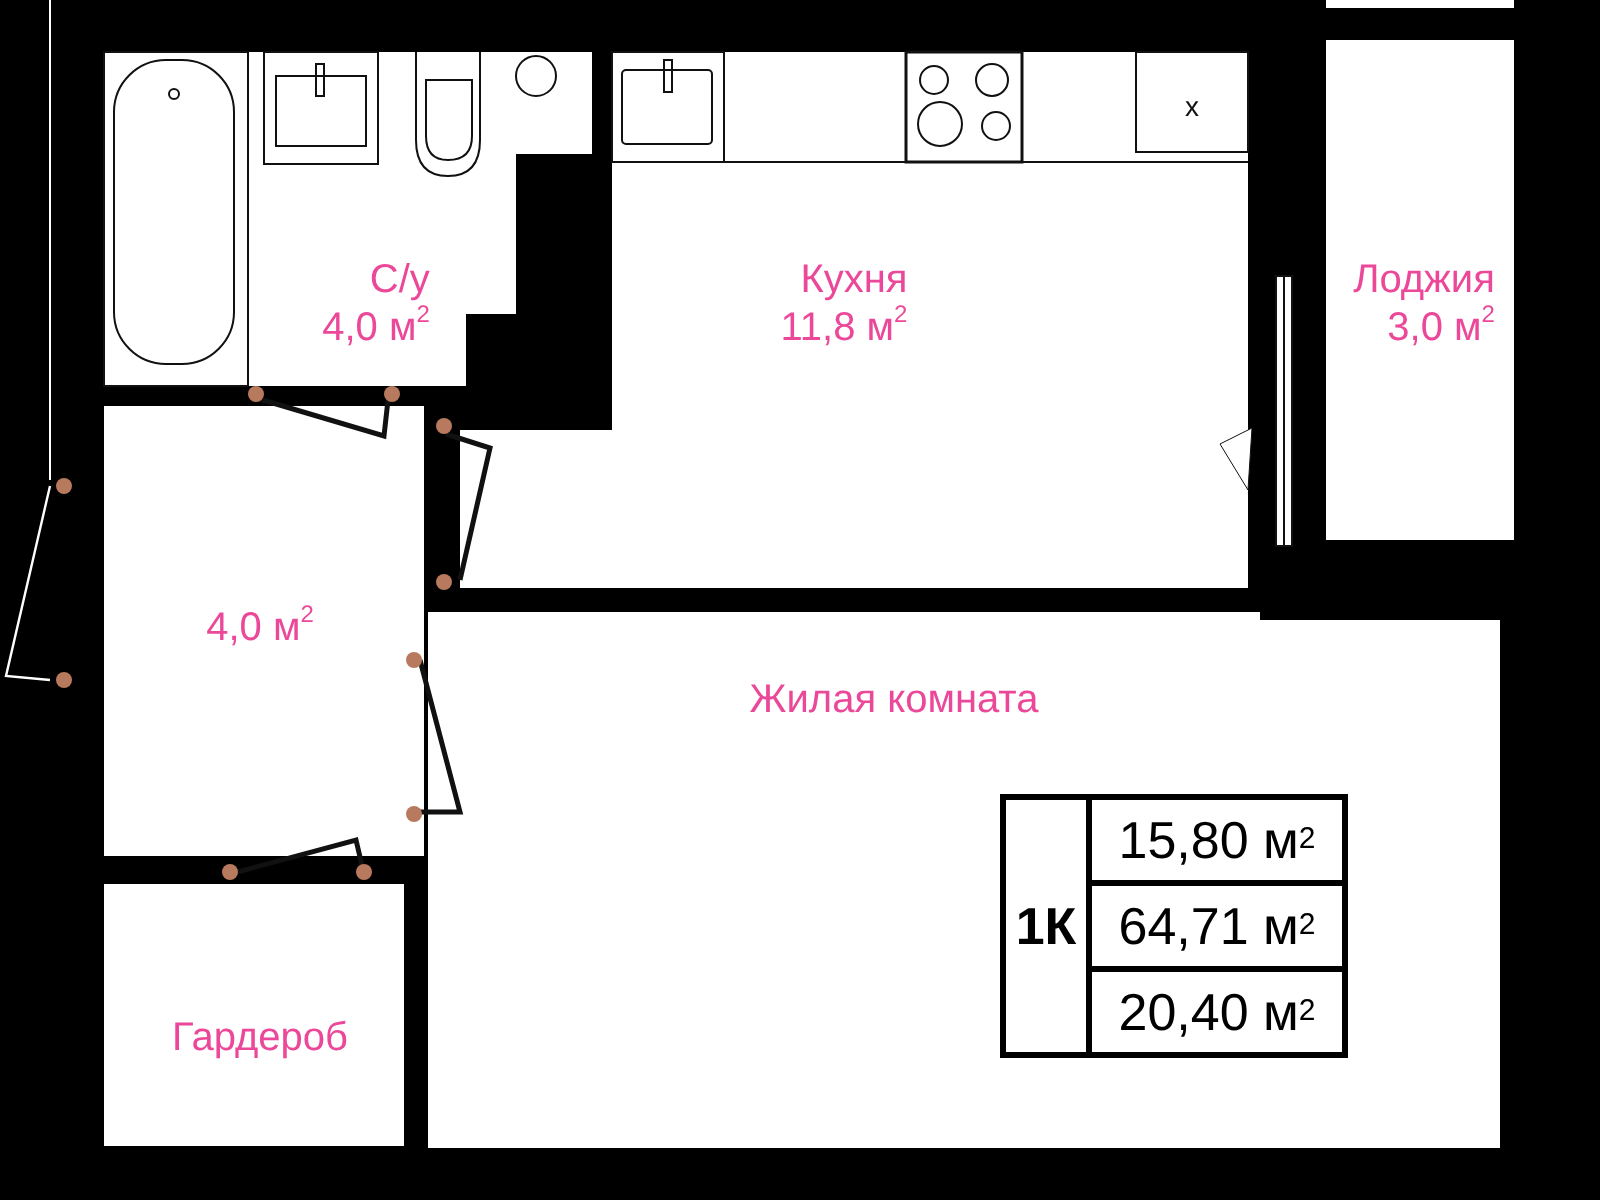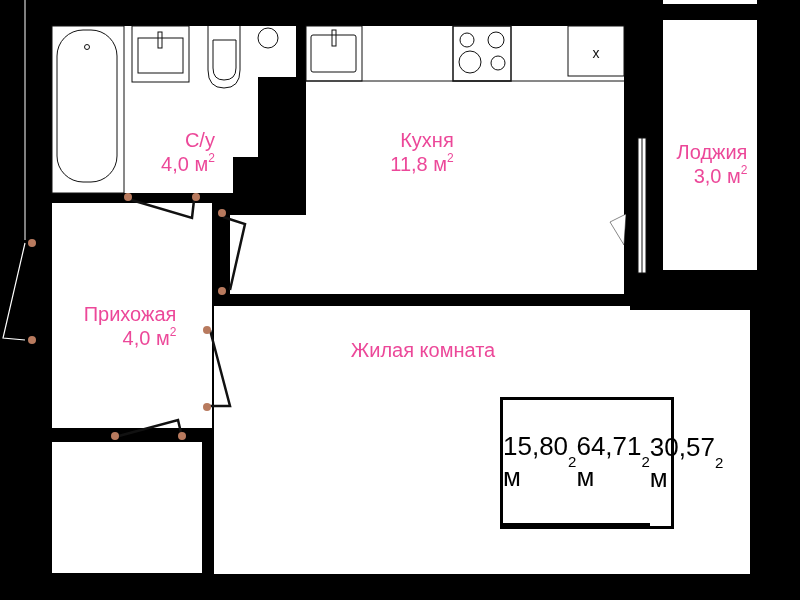--- a/index.html
+++ b/index.html
@@ -2,21 +2,21 @@
 <html><head>
 <meta charset="utf-8">
 <style>
   html,body{margin:0;padding:0;background:#000;}
   body{width:800px;height:600px;overflow:hidden;position:relative;font-family:"Liberation Sans",sans-serif;}
   #plan{position:absolute;left:0;top:0;width:800px;height:600px;}
   .lbl{position:absolute;text-align:right;color:#ec4899;font-size:20px;line-height:24px;white-space:nowrap;transform:translateX(-50%);}
   .lbl sup{font-size:12px;vertical-align:9px;line-height:0;}
   .summary{position:absolute;left:500px;top:397px;width:174px;height:132px;border:3px solid #000;box-sizing:border-box;background:#fff;display:flex;}
   .summary .type{width:40px;border-right:3px solid #000;display:flex;align-items:center;justify-content:center;font-weight:bold;font-size:26px;}
-  .summary .rows{flex:1;display:flex;flex-direction:row;}
+  .summary .rows{flex:1;display:flex;flex-direction:column;text-align:center;}
   .summary .row{flex:1;display:flex;align-items:center;justify-content:center;font-size:26px;border-bottom:3px solid #000;}
   .summary .row:last-child{border-bottom:none;}
   .summary .row sup{font-size:15px;vertical-align:12px;line-height:0;}
 </style>
 </head>
 <body>
 
 <svg id="plan" viewBox="0 0 800 600" xmlns="http://www.w3.org/2000/svg">
   <rect x="0" y="0" width="800" height="600" fill="#000"></rect>
 
@@ -92,42 +92,43 @@
 </svg>
 
 <div class="lbl" style="left:188px;top:128px;">
   <div>С/у</div>
   <div><span>4,0 м</span><sup>2</sup></div>
 </div>
 <div class="lbl" style="left:422px;top:128px;">
   <div>Кухня</div>
   <div><span>11,8 м</span><sup>2</sup></div>
 </div>
-<div class="lbl" style="left:712px;top:128px;margin-top:12px;">
+<div class="lbl" style="left:712px;top:128px;">
   <div>Лоджия</div>
   <div><span>3,0 м</span><sup>2</sup></div>
 </div>
 <div class="lbl" style="left:130px;top:302px;">
-  <div>Прихожая</div>
   <div><span>4,0 м</span><sup>2</sup></div>
 </div>
-<div class="lbl" style="left:423px;top:338px;">
+<div class="lbl" style="left:447px;top:338px;">
   <div>Жилая комната</div>
 </div>
 <div class="lbl" style="left:130px;top:507px;">
+  <div>Гардероб</div>
 </div>
 
 <div class="summary">
+  <div class="type">1К</div>
   <div class="rows">
     <div class="row">
         <span>15,80 м</span>
         <sup>2</sup>
       </div>
     <div class="row">
         <span>64,71 м</span>
         <sup>2</sup>
       </div>
     <div class="row">
-        <span>30,57 м</span>
+        <span>20,40 м</span>
         <sup>2</sup>
       </div>
   </div>
 </div>
 
 </body></html>

